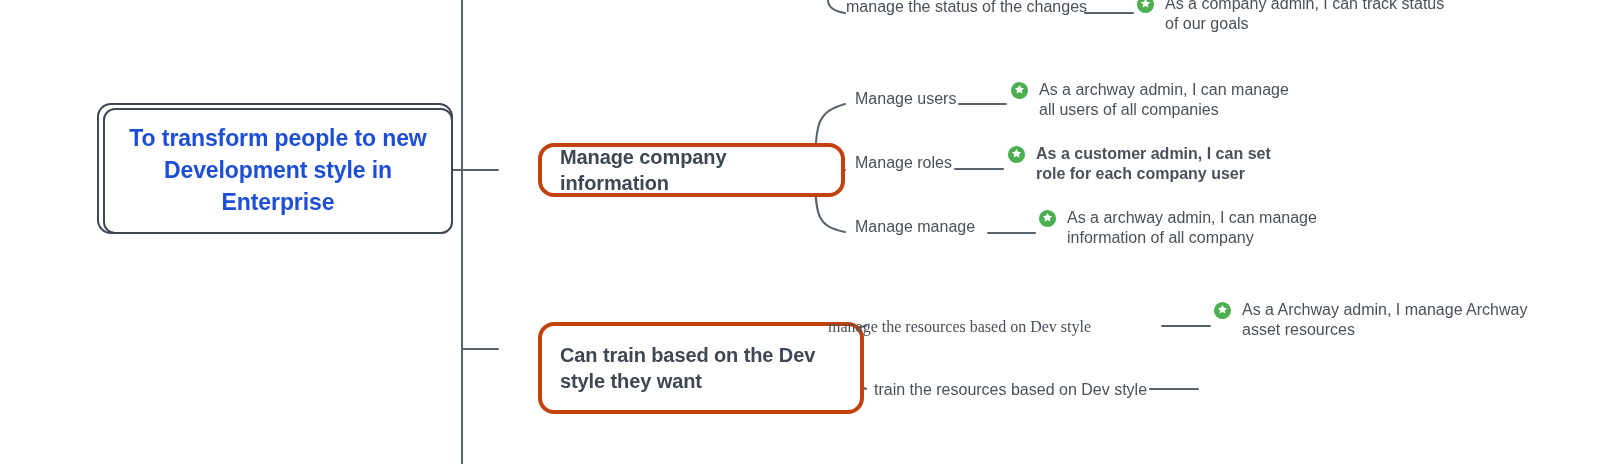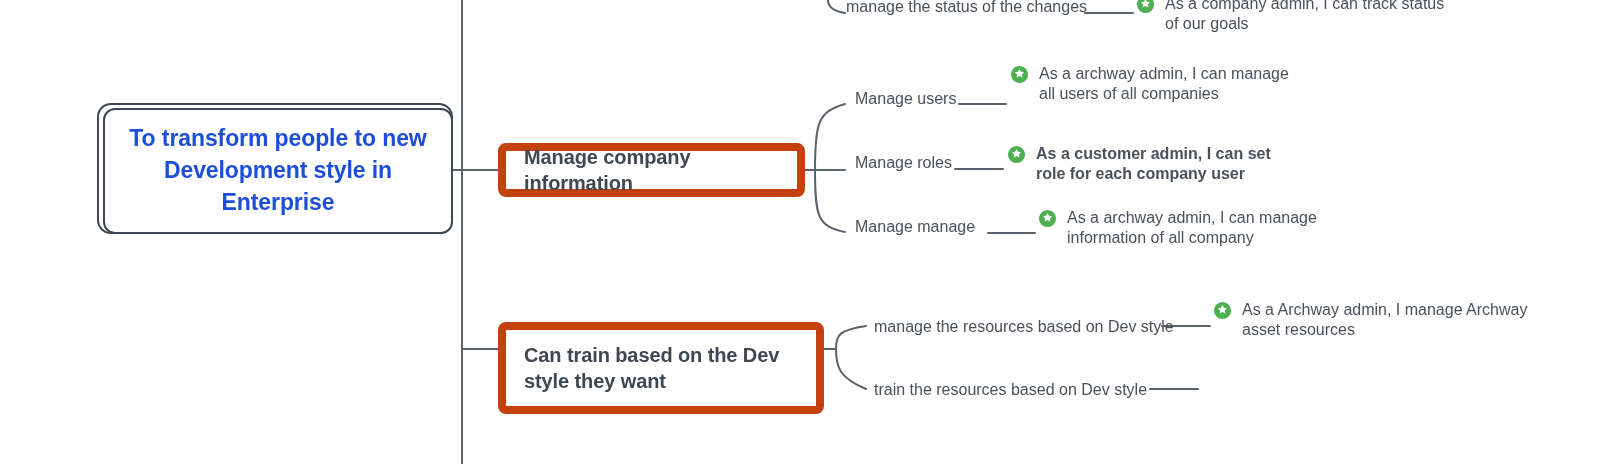--- a/index.html
+++ b/index.html
@@ -58,26 +58,27 @@
     color: #1d4ed8;
     line-height: 1.38;
     text-align: center;
     padding: 0 12px;
     letter-spacing: -0.1px;
   }
 
   
   .branch {
     position: absolute;
-    border: 8px solid #c2410c;
-    border-radius: 8px;
+    border: 4px solid #c2410c;
+    border-radius: 16px;
     background: #ffffff;
     box-sizing: border-box;
     display: flex;
     align-items: center;
+    margin-left: 40px;
   }
   .branch-text {
     font-size: 20px;
     font-weight: bold;
     color: #3f4752;
     line-height: 1.32;
     padding: 0 18px;
     letter-spacing: -0.1px;
   }
   #branch-1 {
@@ -184,21 +185,21 @@
       <svg viewBox="0 0 20 20" xmlns="http://www.w3.org/2000/svg">
         <circle cx="10" cy="10" r="9" fill="#4caf50"></circle>
         <path d="M10 4.2 l1.6 3.0 3.3 .45 -2.45 2.3 .62 3.3 -3.07 -1.6 -3.07 1.6 .62 -3.3 -2.45 -2.3 3.3 -.45 Z" fill="#ffffff"></path>
       </svg>
     </span>
     <span class="leaf-text w-top">As a company admin, I can track status of our goals</span>
   </div>
 
   <div class="sub-label" style="left:855px; top:89px;">Manage users</div>
 
-  <div class="leaf" style="left:1010px; top:64px;">
+  <div class="leaf" style="left:1010px; top:80px;">
     <span class="leaf-icon">
       <svg viewBox="0 0 20 20" xmlns="http://www.w3.org/2000/svg">
         <circle cx="10" cy="10" r="9" fill="#4caf50"></circle>
         <path d="M10 4.2 l1.6 3.0 3.3 .45 -2.45 2.3 .62 3.3 -3.07 -1.6 -3.07 1.6 .62 -3.3 -2.45 -2.3 3.3 -.45 Z" fill="#ffffff"></path>
       </svg>
     </span>
     <span class="leaf-text w-mid">As a archway admin, I can manage all users of all companies</span>
   </div>
 
   <div class="sub-label" style="left:855px; top:153px;">Manage roles</div>
@@ -218,21 +219,21 @@
   <div class="leaf" style="left:1038px; top:208px;">
     <span class="leaf-icon">
       <svg viewBox="0 0 20 20" xmlns="http://www.w3.org/2000/svg">
         <circle cx="10" cy="10" r="9" fill="#4caf50"></circle>
         <path d="M10 4.2 l1.6 3.0 3.3 .45 -2.45 2.3 .62 3.3 -3.07 -1.6 -3.07 1.6 .62 -3.3 -2.45 -2.3 3.3 -.45 Z" fill="#ffffff"></path>
       </svg>
     </span>
     <span class="leaf-text w-mid">As a archway admin, I can manage information of all company</span>
   </div>
 
-  <div class="sub-label" style="left:874px; top:317px;">manage the resources based on Dev style</div>
+  <div class="sub-label" style="left:828px; top:317px;font-family:Liberation Serif, serif;">manage the resources based on Dev style</div>
 
   <div class="leaf" style="left:1213px; top:300px;">
     <span class="leaf-icon">
       <svg viewBox="0 0 20 20" xmlns="http://www.w3.org/2000/svg">
         <circle cx="10" cy="10" r="9" fill="#4caf50"></circle>
         <path d="M10 4.2 l1.6 3.0 3.3 .45 -2.45 2.3 .62 3.3 -3.07 -1.6 -3.07 1.6 .62 -3.3 -2.45 -2.3 3.3 -.45 Z" fill="#ffffff"></path>
       </svg>
     </span>
     <span class="leaf-text w-bot">As a Archway admin, I manage Archway asset resources</span>
   </div>

